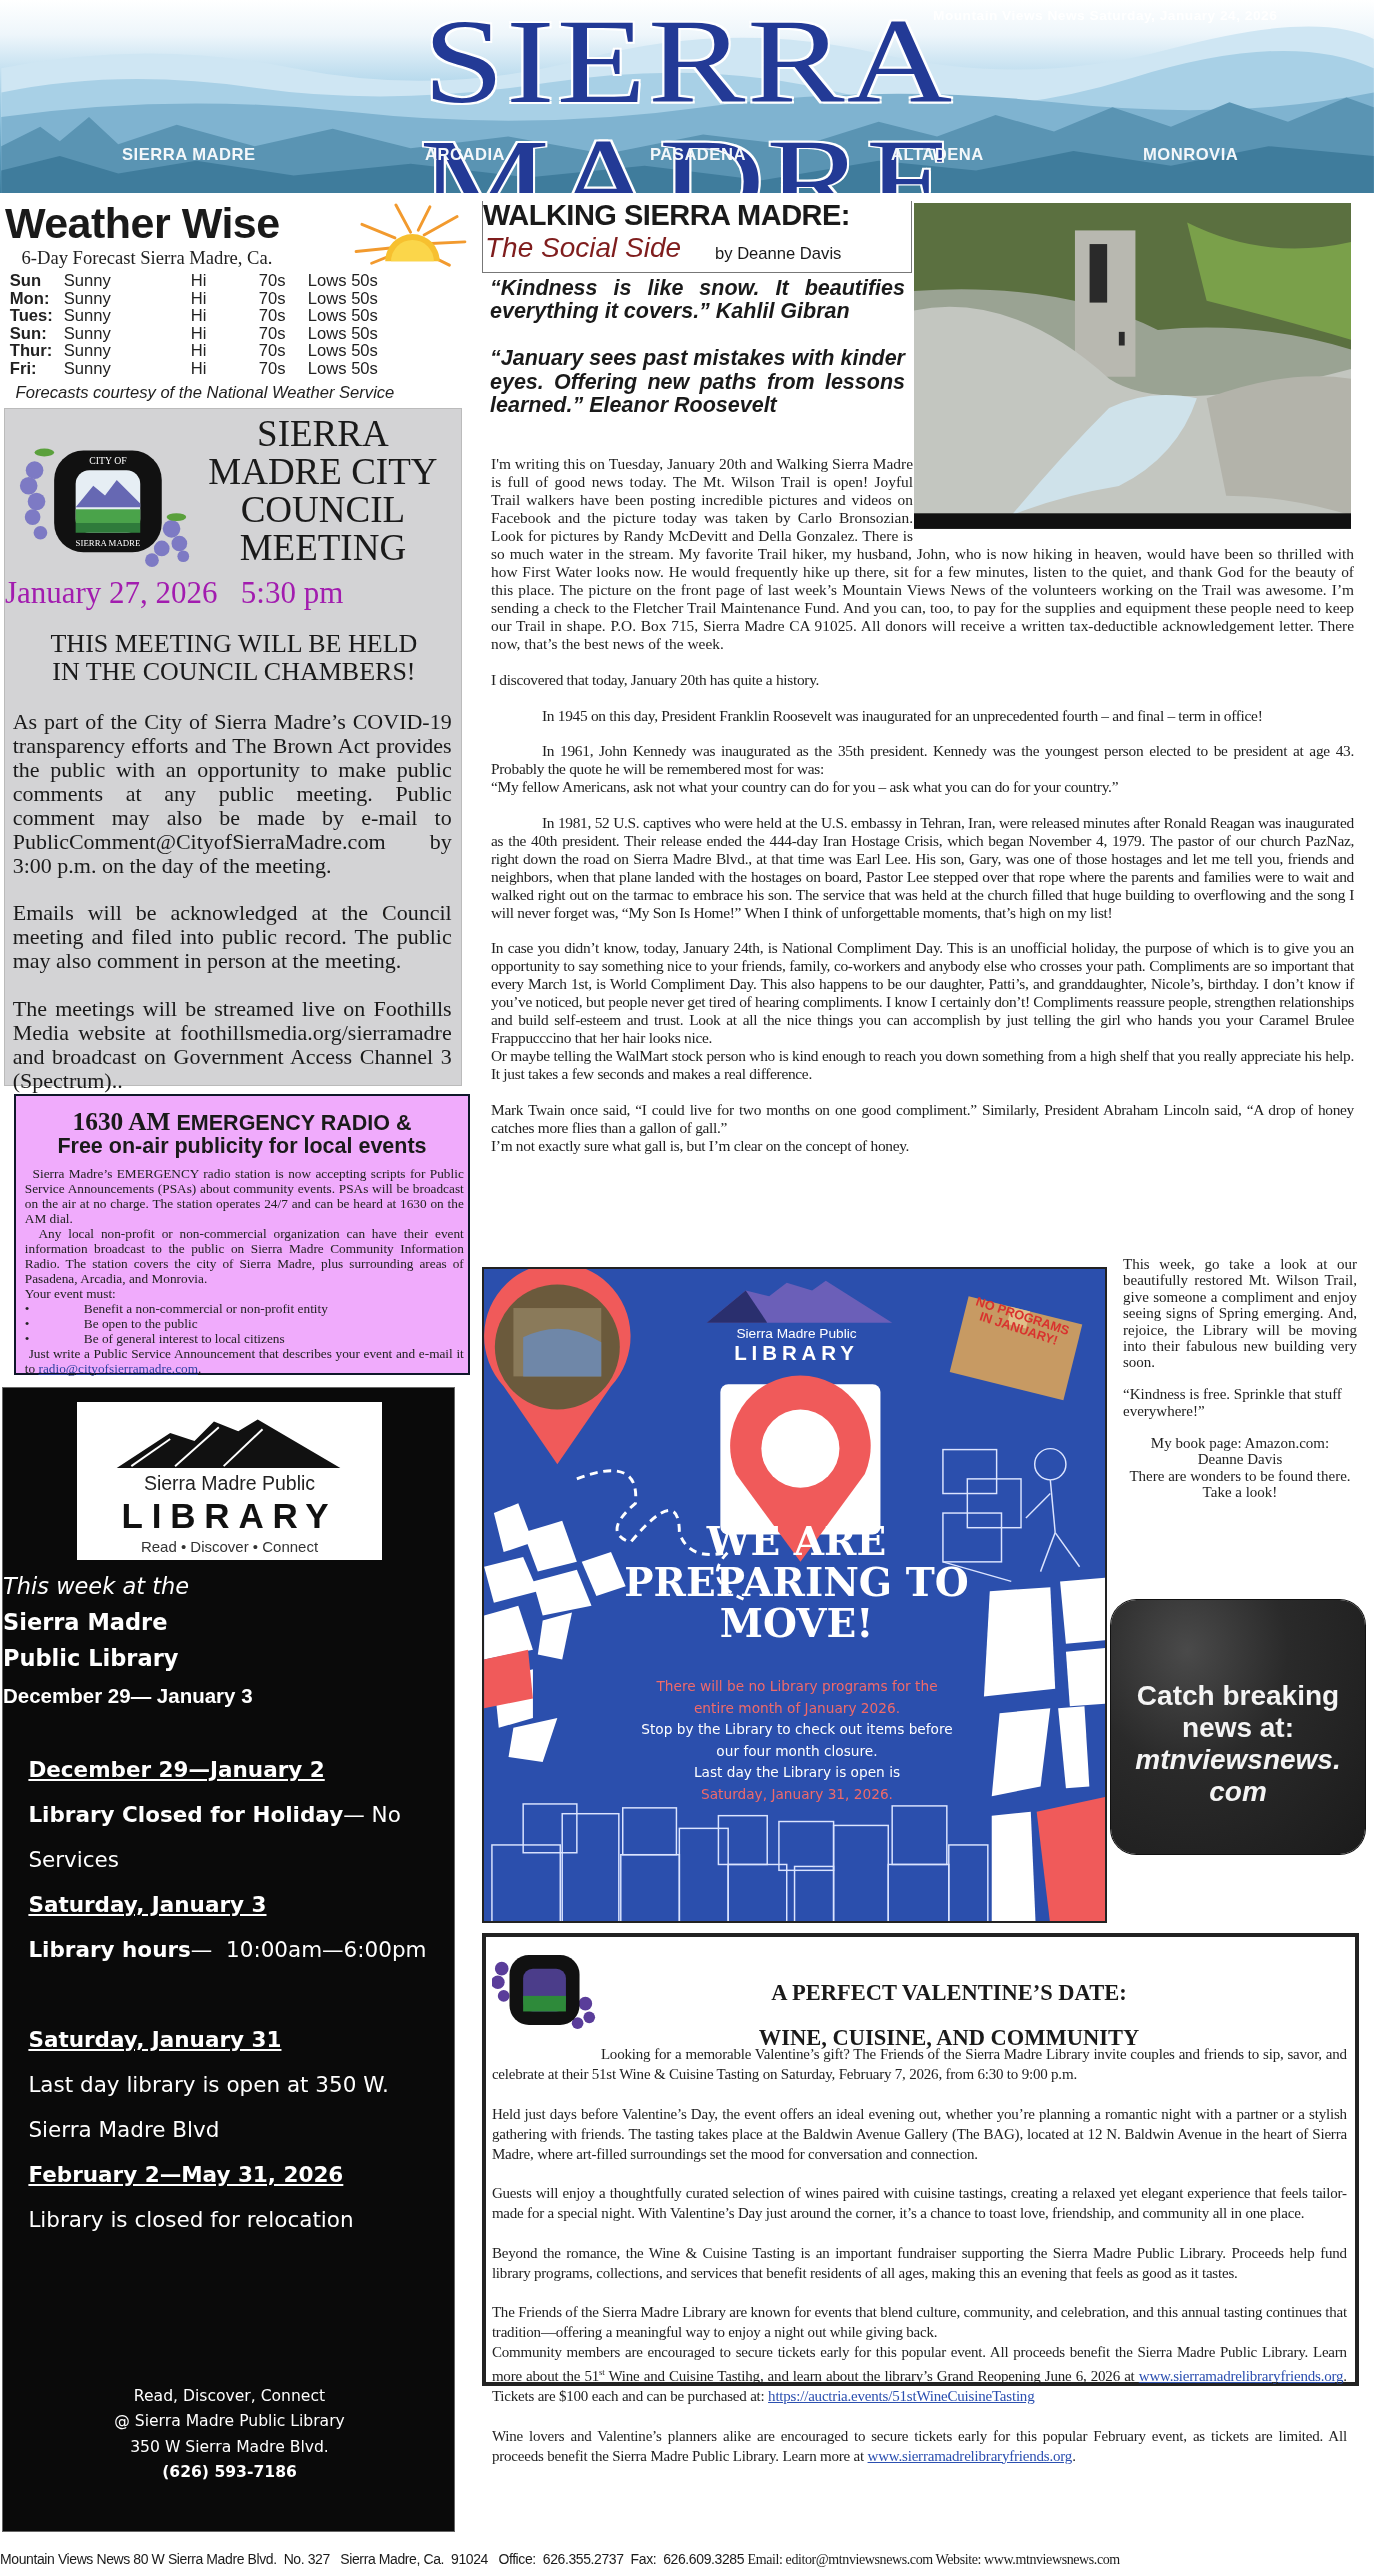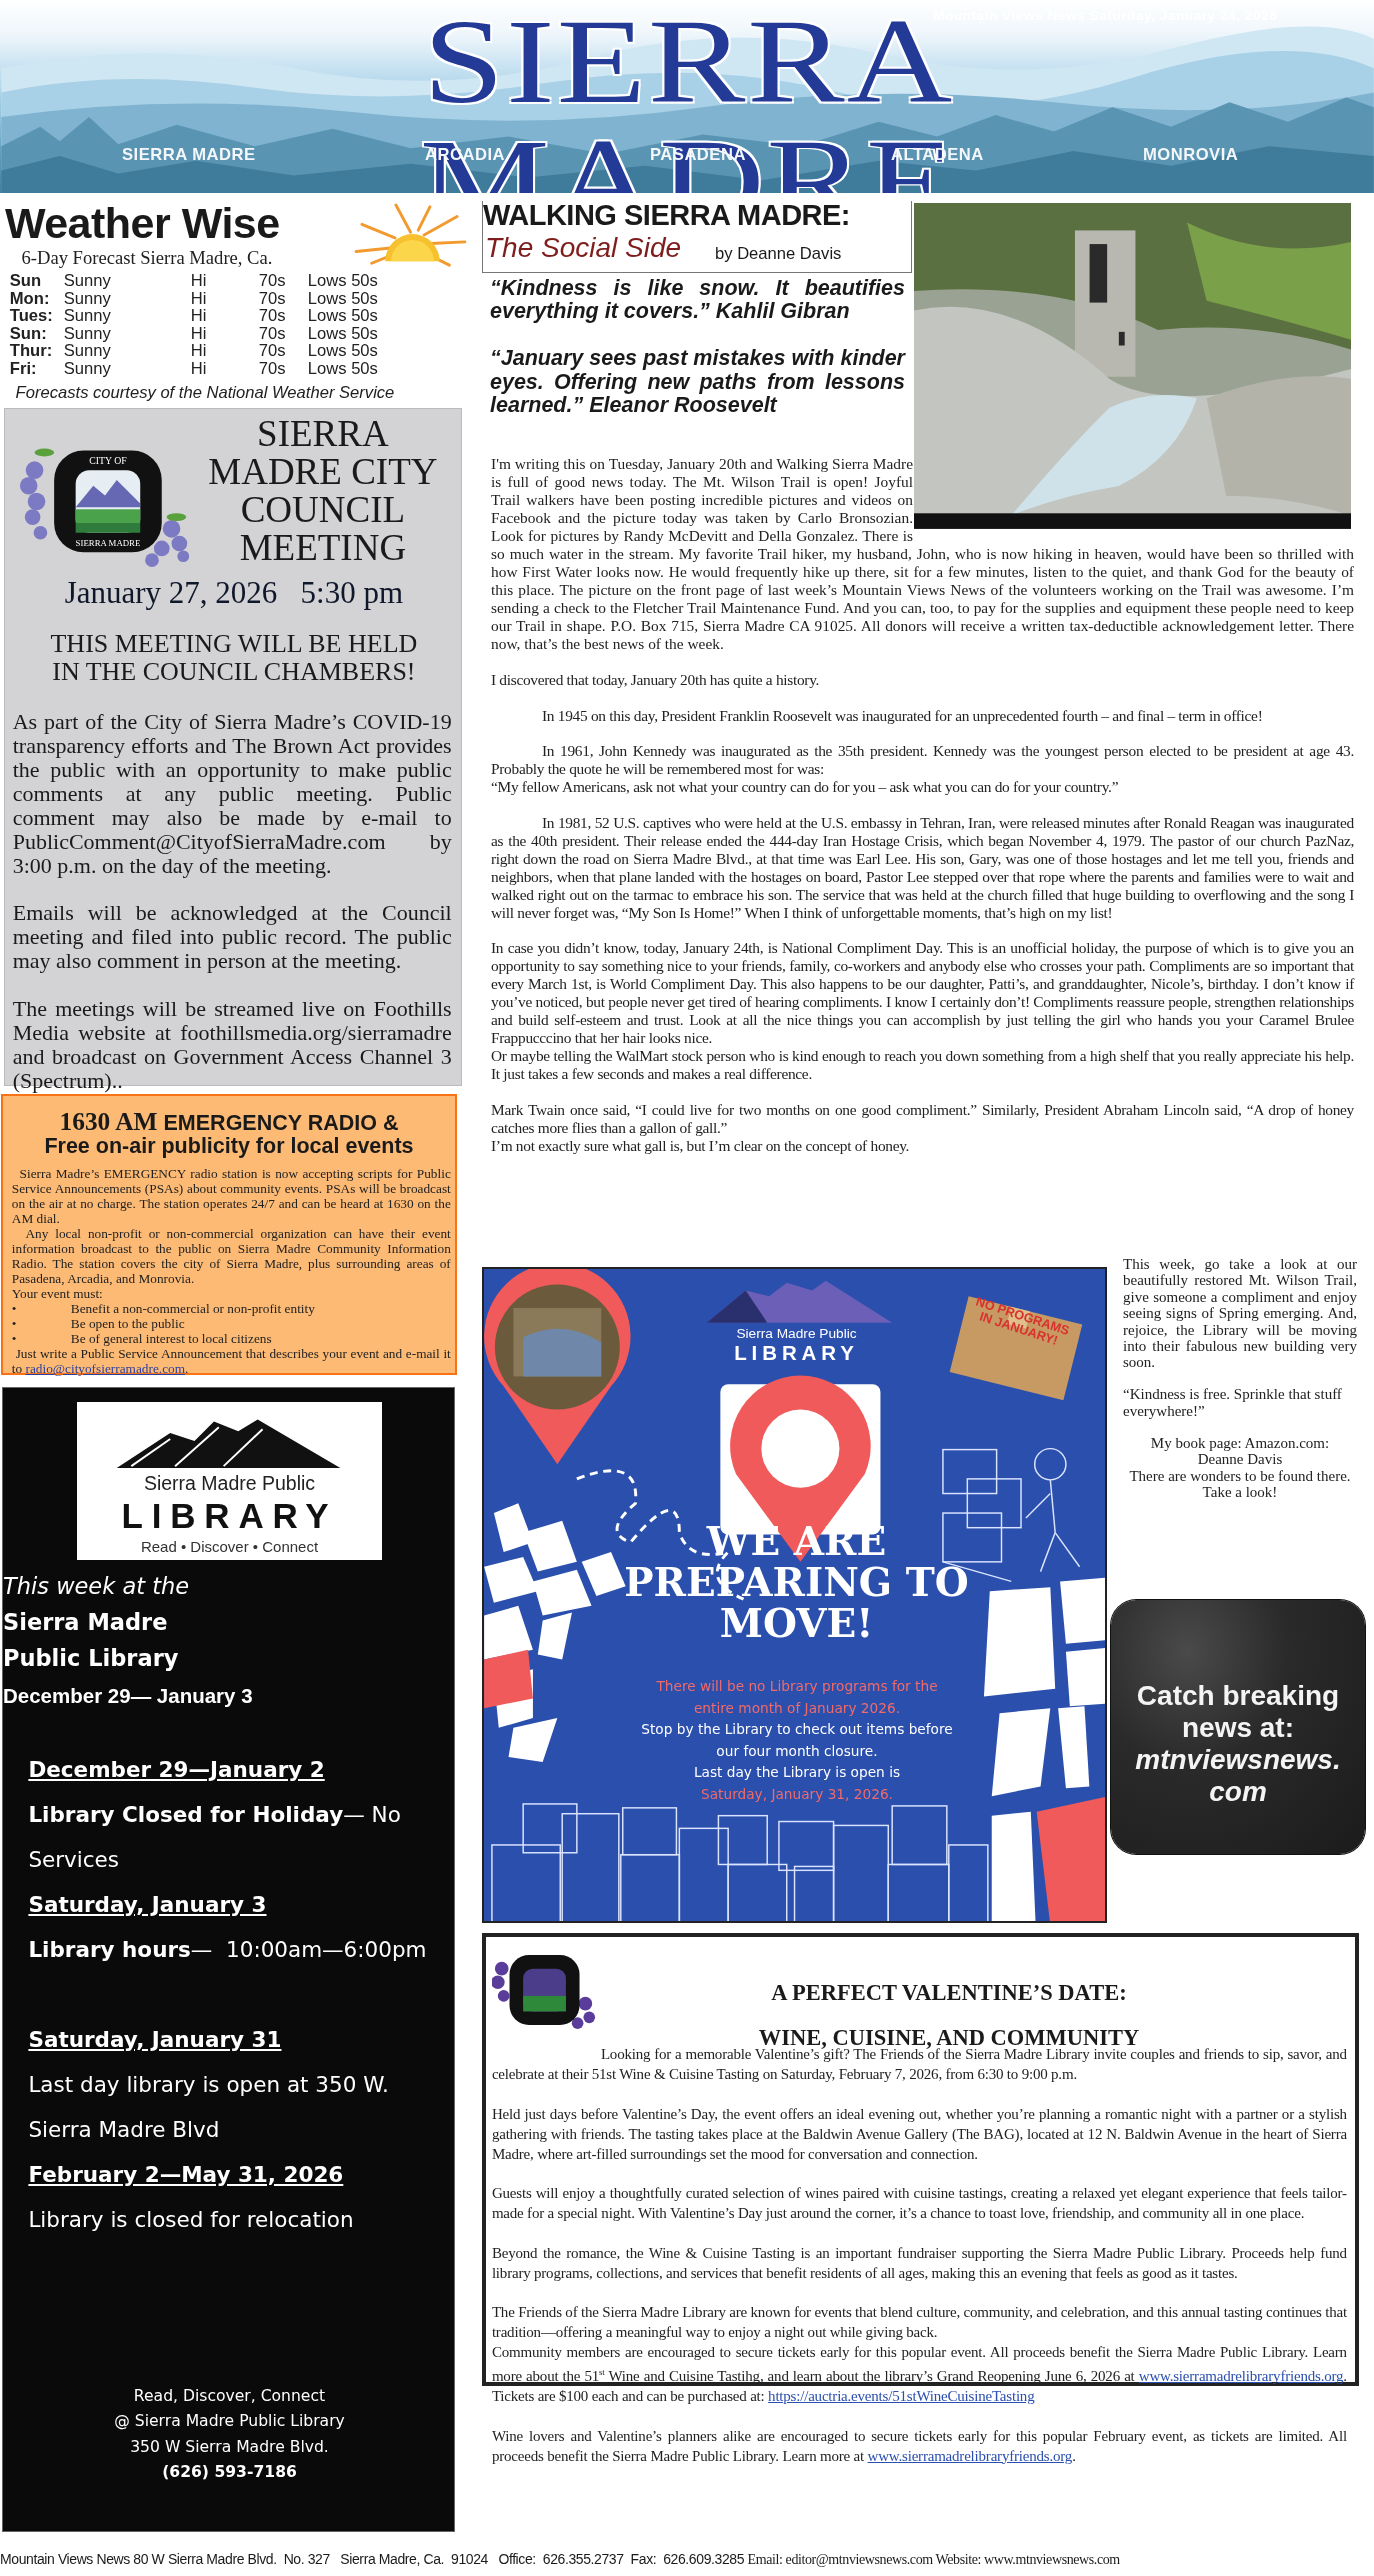--- a/index.html
+++ b/index.html
@@ -30,27 +30,27 @@
 #ww-table .c{width:127px}
 #ww-table .h{width:68px}
 #ww-table .t{width:49px}
 #ww-foot{left:15.6px;top:188px;font-family:"Liberation Sans",sans-serif;font-style:italic;font-size:16.6px}
 #sun{left:352px;top:203px}
 
 
 #council{left:3.9px;top:408px;width:458px;height:678px;background:#d3d3d5;border:1px solid #bbb}
 #council-seal{left:9.8px;top:21.5px}
 #council-title{left:186px;top:5.9px;width:264px;text-align:center;font-size:37px;line-height:38px;color:#1a1a1a}
-#council-date{left:0;top:166px;width:458px;text-align:center;font-size:31px;color:#0f172a}
+#council-date{left:0;top:166px;width:458px;font-size:31px;color:#a21caf}
 #council-notice{left:0;top:221px;width:458px;text-align:center;font-size:26px;line-height:28px;color:#1a1a1a}
 #council-body{left:7.8px;top:301px;width:439px;font-size:22px;line-height:24px;color:#1a1a1a;text-align:justify}
 #council-body p{margin-bottom:23.4px}
 
 
-#radio{left:1px;top:1094px;width:456px;height:281px;background:#fdba74;border:2px solid #f97316}
+#radio{left:14px;top:1094px;width:456px;height:281px;background:#f0abfc;border:2px solid #0f172a}
 #radio-h1{left:0;top:13.7px;width:452px;text-align:center;font-family:"Liberation Sans",sans-serif;font-weight:bold;font-size:21.5px;line-height:23.4px;color:#1a1a1a}
 #radio-h1 .big{font-family:"Liberation Serif",serif;font-size:25.4px;font-weight:900}
 #radio-body{left:8.8px;top:70px;width:439px;font-size:13.3px;line-height:15px;color:#222;text-align:justify}
 #radio-body .bul{display:flex}
 #radio-body .bul span:first-child{width:59px}
 #radio-body a{color:#2b3f9e}
 
 
 #libweek{left:2px;top:1387px;width:453px;height:1145px;background:#0a0a0a;border:1px solid #666}
 #lib-logo{left:74px;top:13.7px;width:305px;height:158px;background:#fff}

